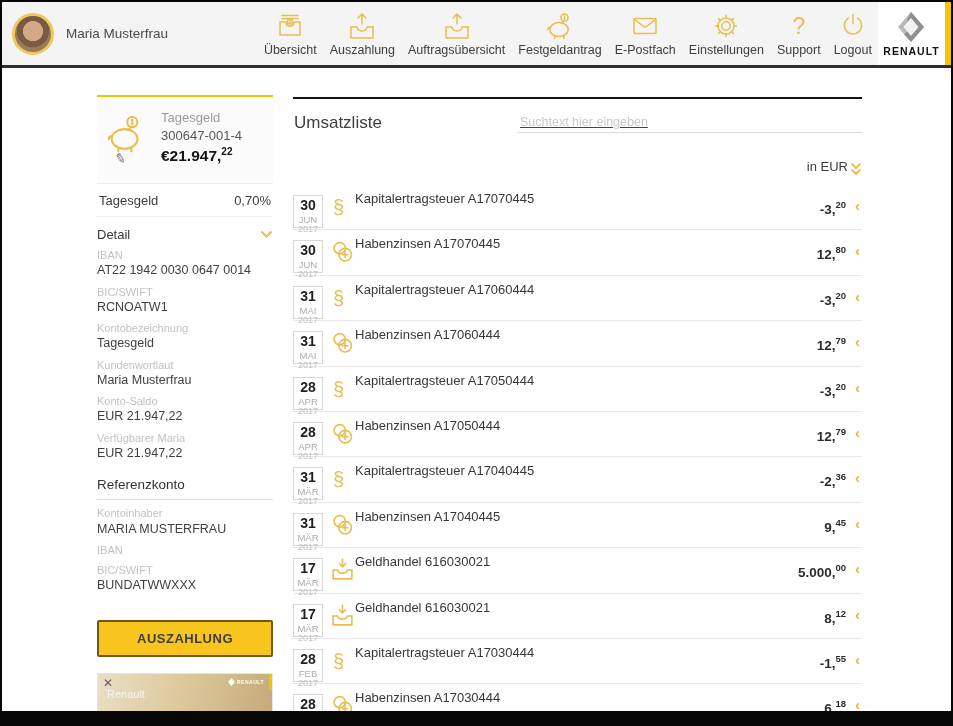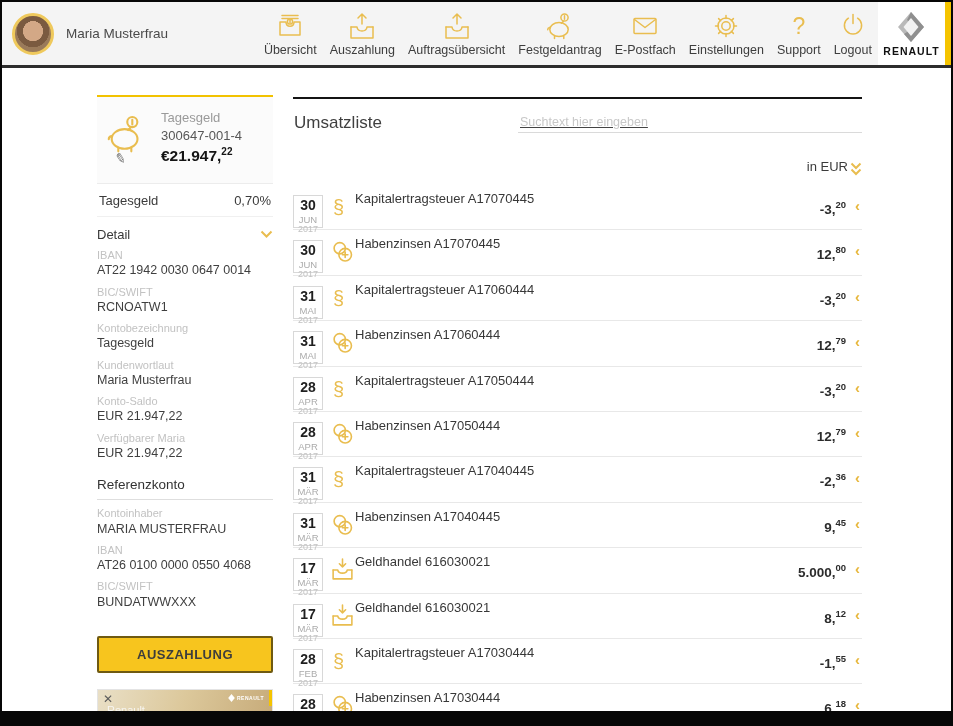--- a/index.html
+++ b/index.html
@@ -232,21 +232,20 @@
         </div>
     </div>
     <div class="ref-title">Referenzkonto</div>
     <div>
         <div class="field">
     <div class="field-label">Kontoinhaber</div>
     <div class="field-value">MARIA MUSTERFRAU</div>
   </div>
         <div class="field">
     <div class="field-label">IBAN</div>
-    <div class="field-value">AT26 0100 0000 0550 4068</div>
   </div>
         <div class="field">
     <div class="field-label">BIC/SWIFT</div>
     <div class="field-value">BUNDATWWXXX</div>
   </div>
       </div>
     <button class="payout-btn">AUSZAHLUNG</button>
 
     <div class="ad">
       <span class="ad-close">✕</span>

